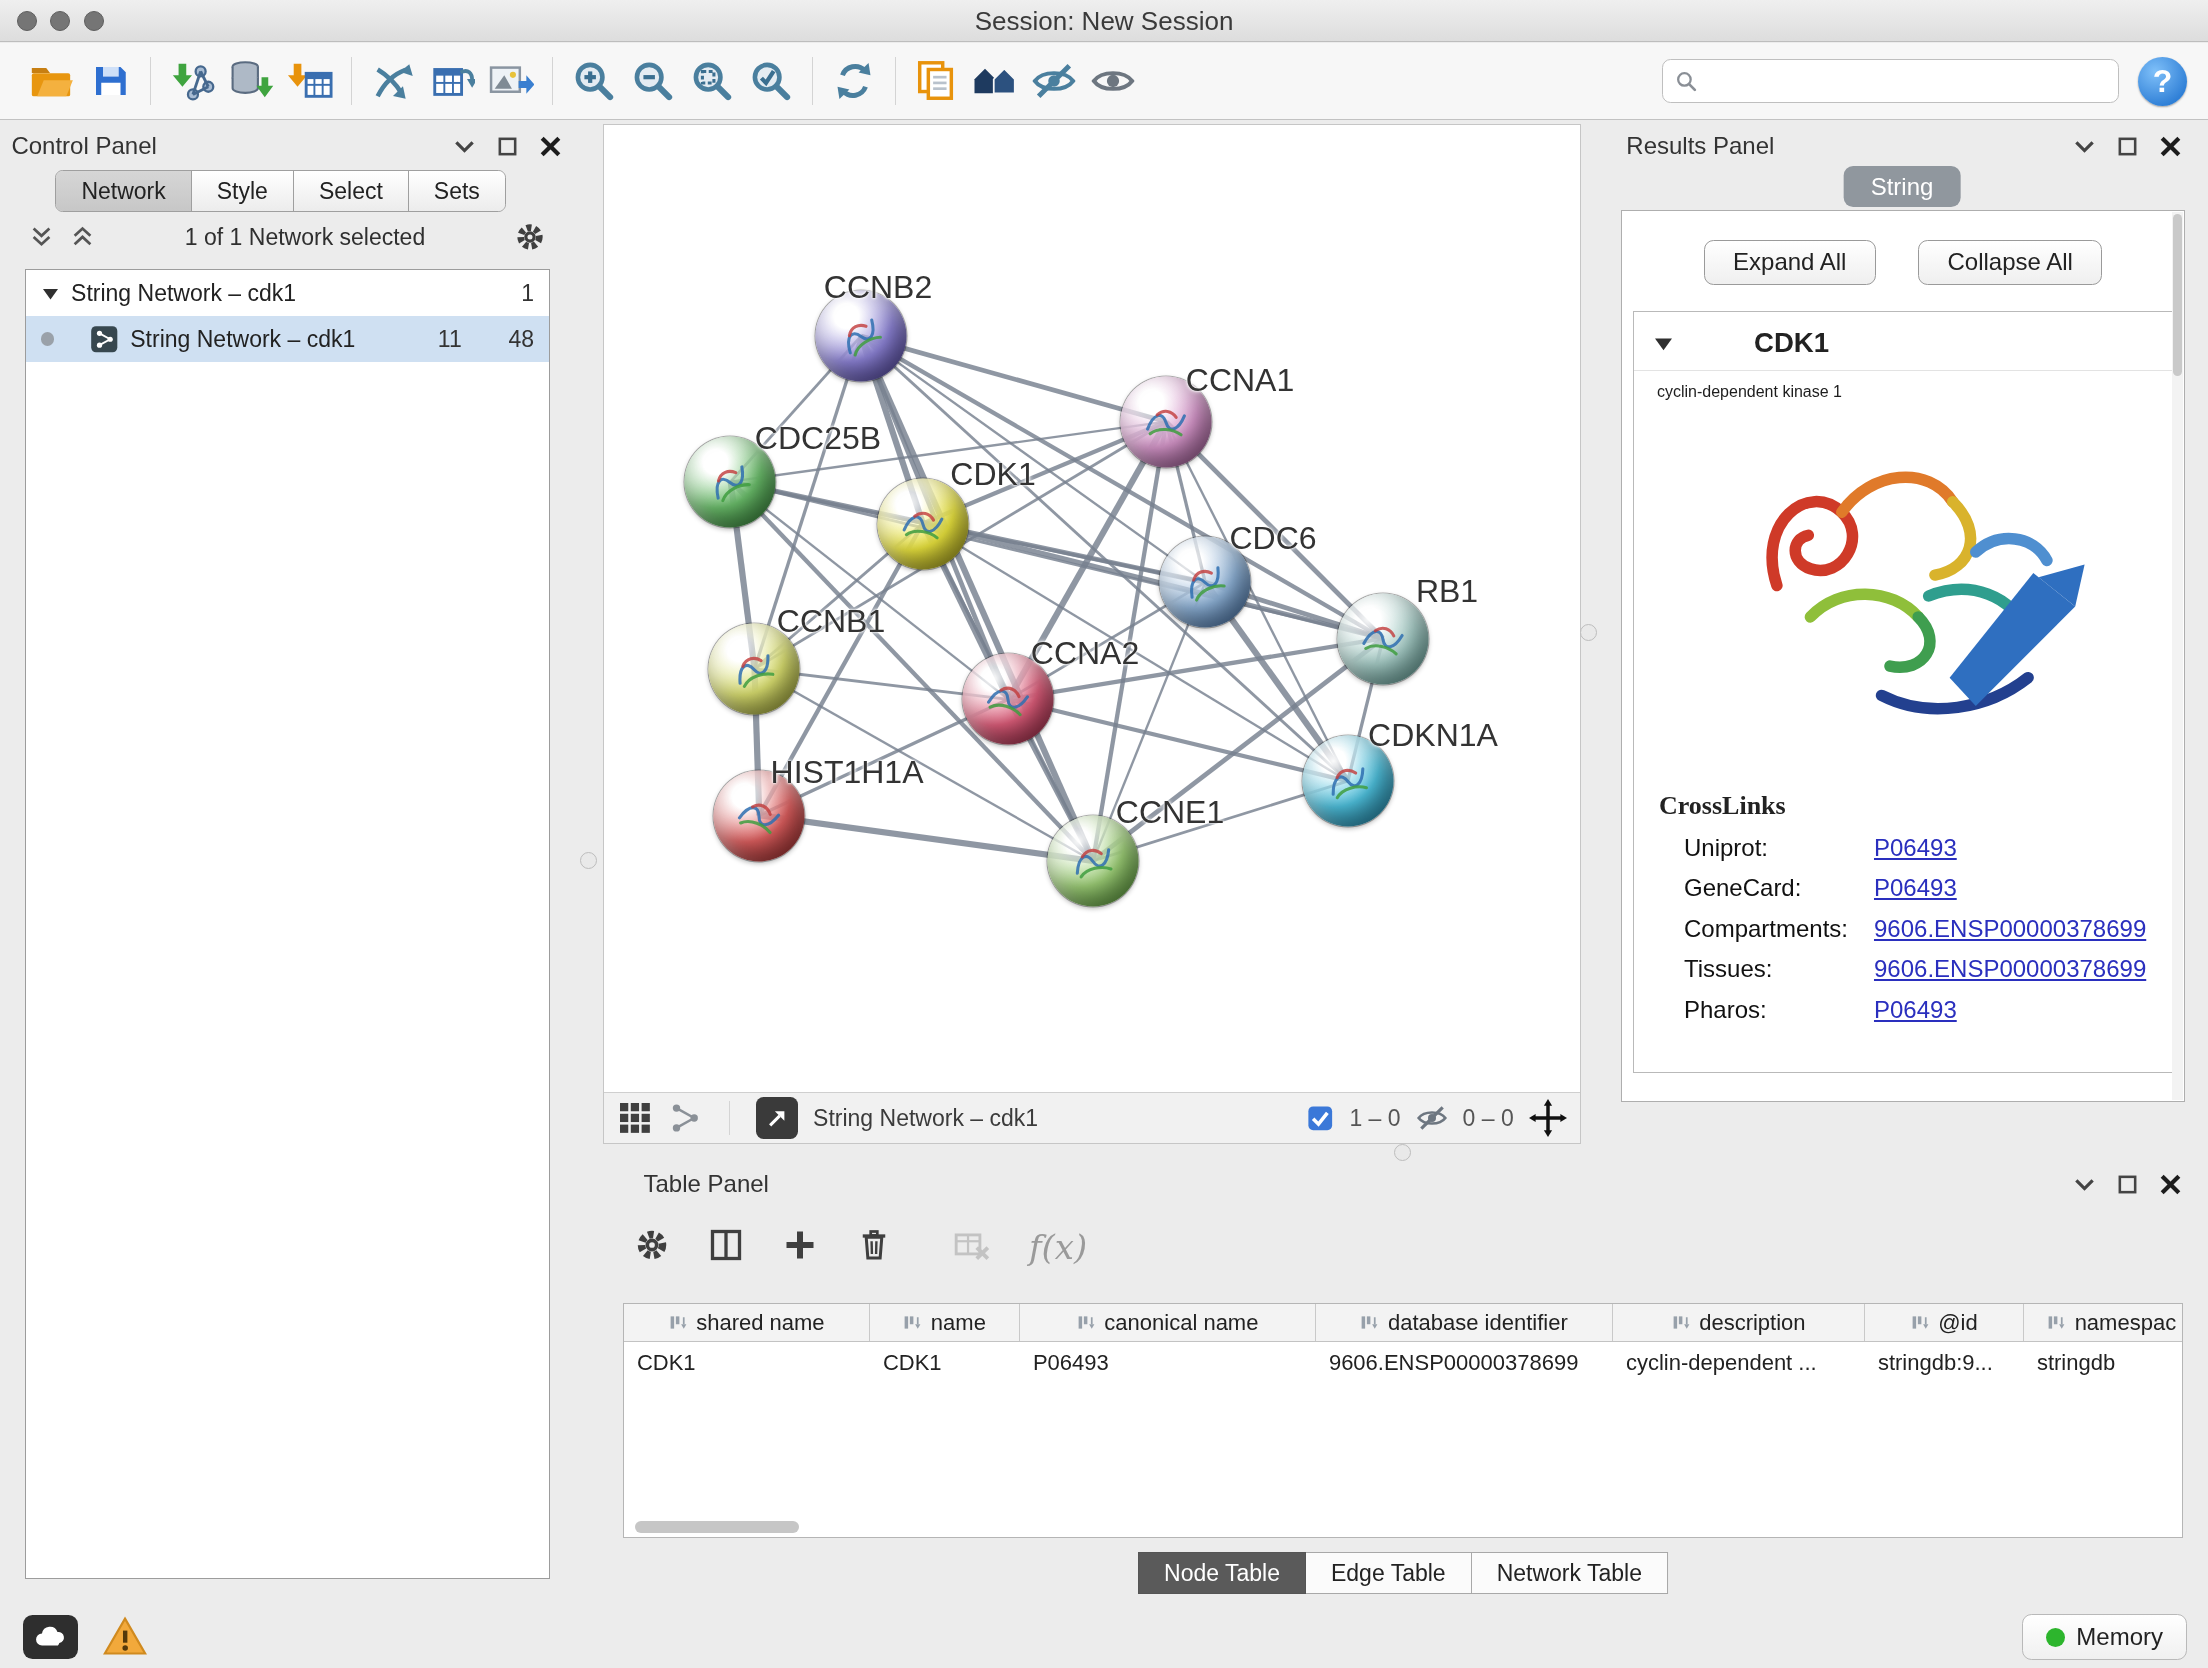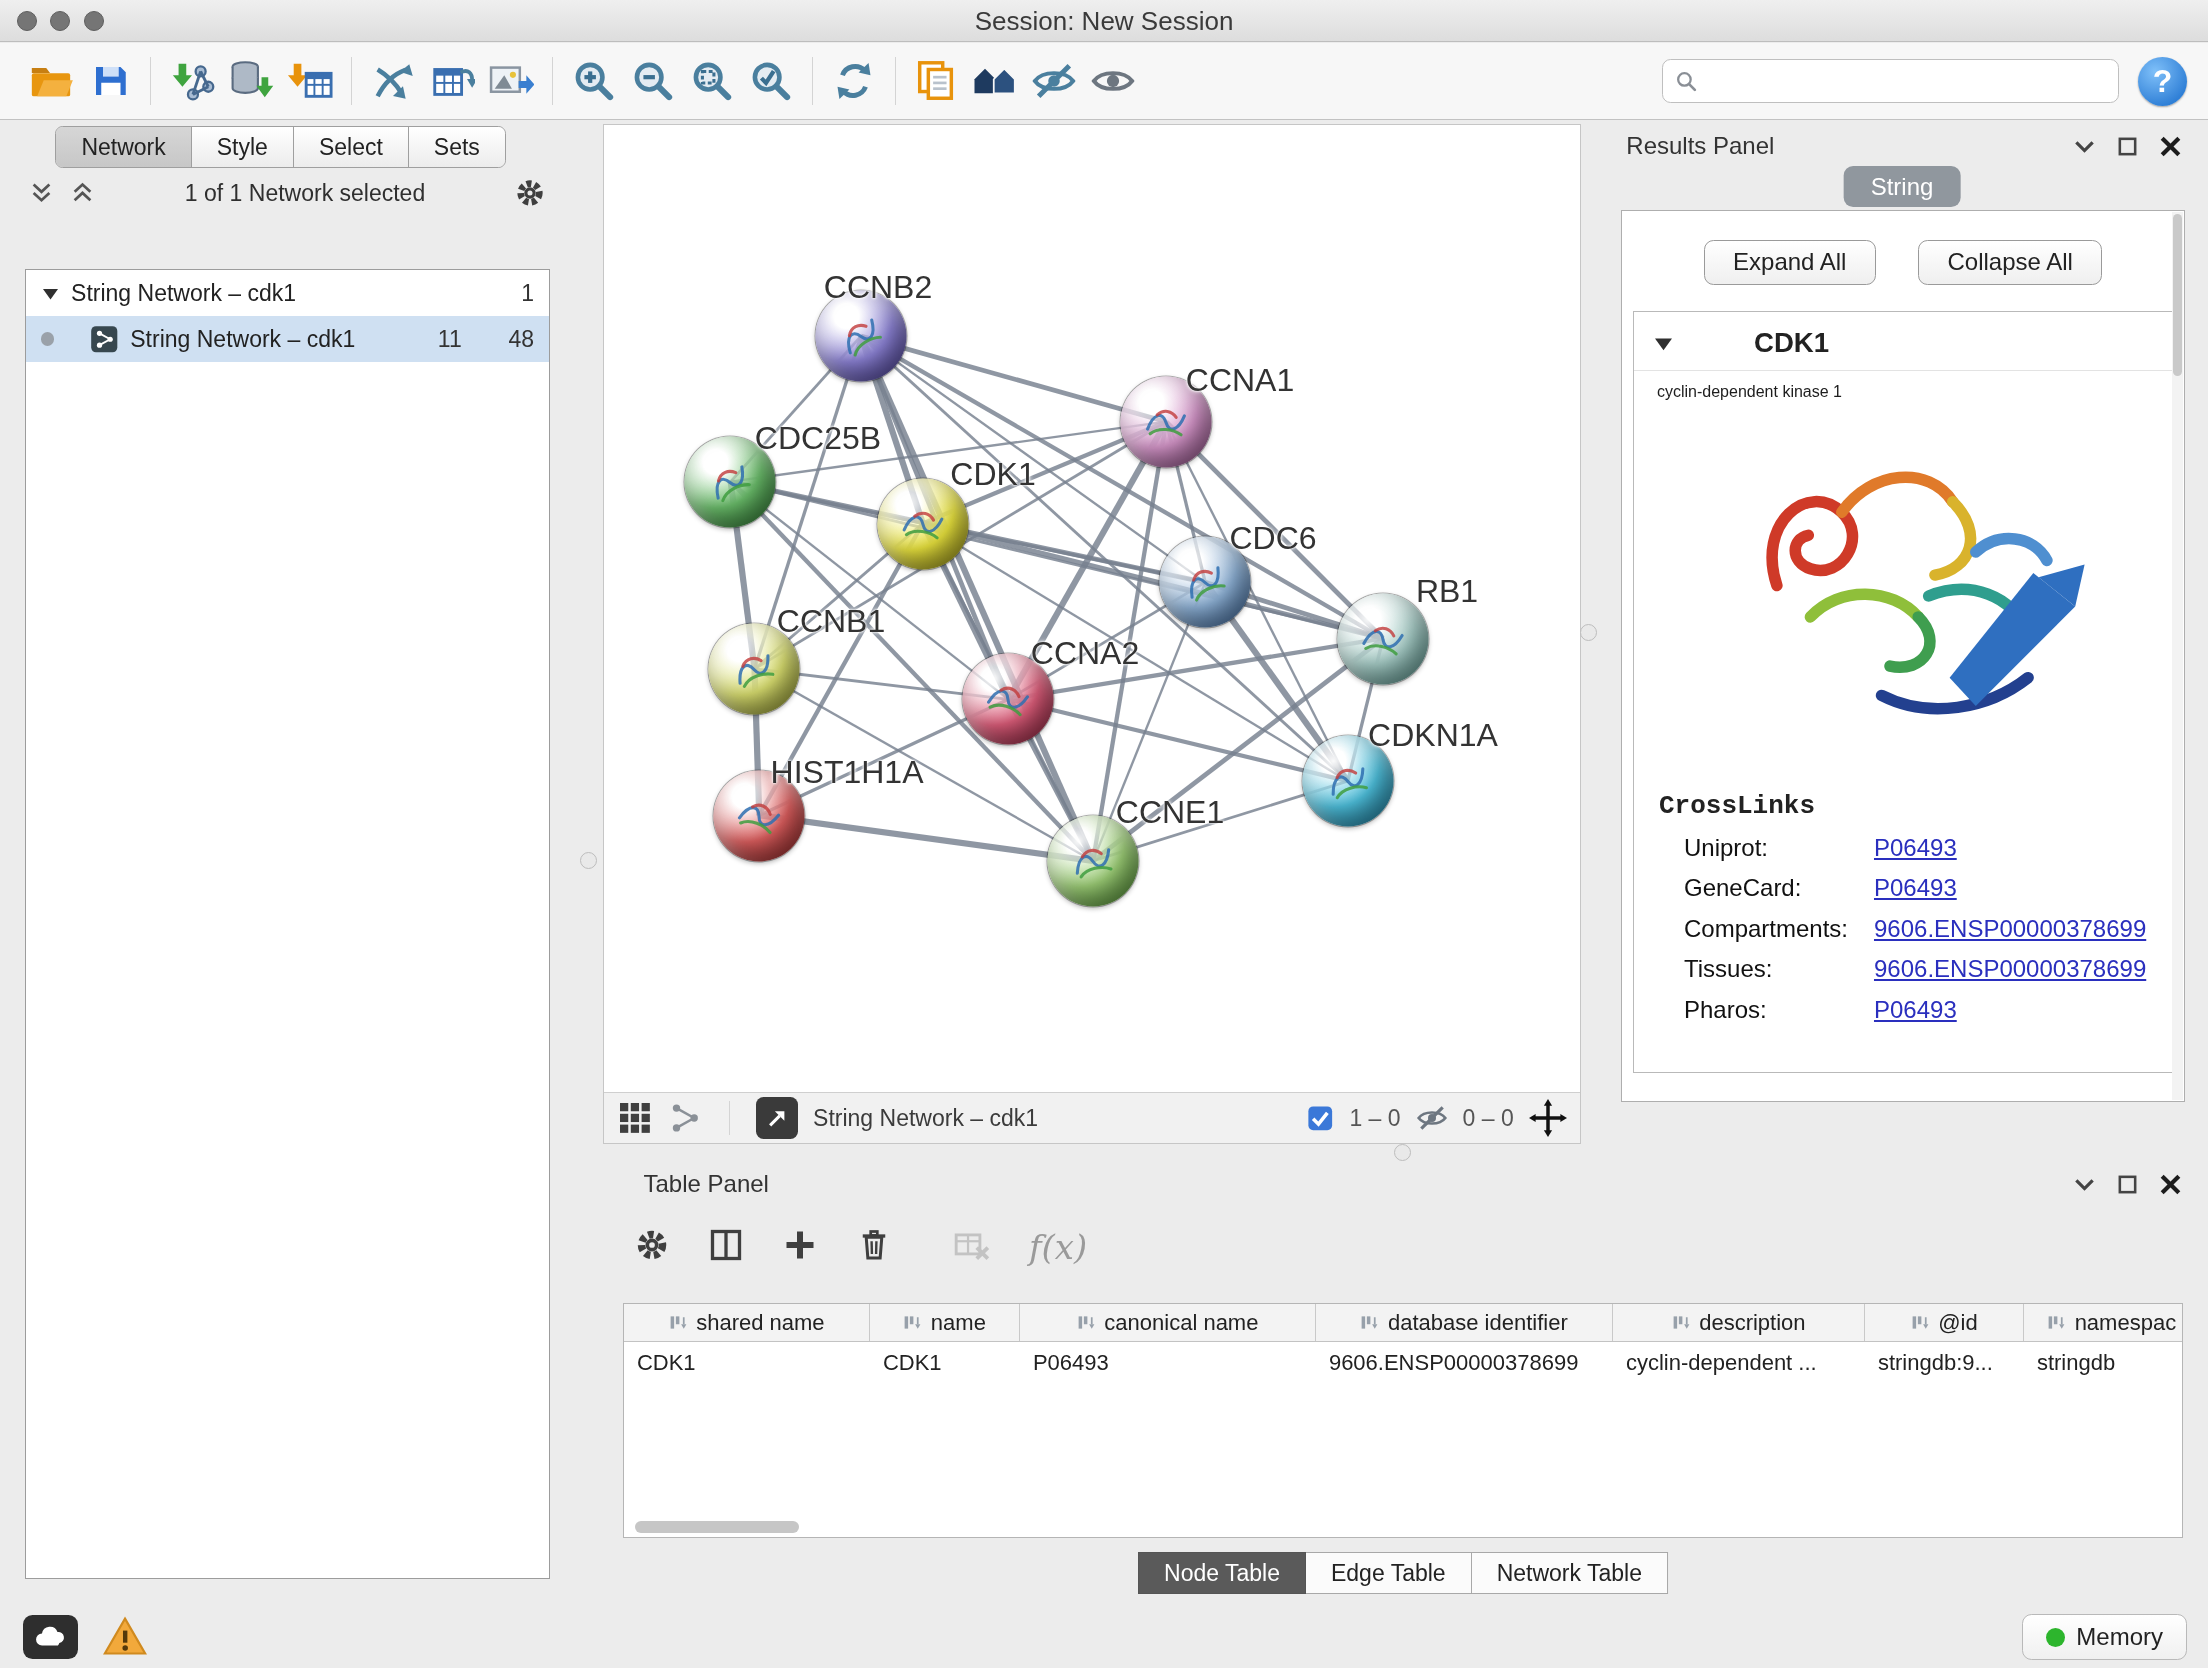--- a/index.html
+++ b/index.html
@@ -82,21 +82,21 @@
     background:#fff; border:1px solid #aeaeae; display:flex; flex-direction:column; }
   .rb-buttons { display:flex; justify-content:center; gap:42px; padding:28.5px 0 15px; }
   .rbtn { border:1px solid #9a9a9a; border-radius:9.5px; background:linear-gradient(#ffffff,#efefef);
     font-size:24px; padding:7.6px 28.5px; color:#222; }
   .entry { flex:1; margin:11.4px 11.4px 28.5px; border:1px solid #b9b9b9; overflow:hidden; position:relative; }
   .entry-header { display:flex; align-items:center; padding:15px 19px 11.4px; border-bottom:1px solid #e3e3e3; }
   .entry-title { font-size:27.6px; font-weight:bold; margin-left:80px; }
   .entry-sub { padding:11.4px 9.5px 3.8px 23px; font-size:16px; color:#1d1d1d; }
   .protein-wrap { display:flex; justify-content:center; margin-top:34px; }
   .cl-block { padding:0 25px; }
-  .cl-title { font-family:Liberation Mono, monospace; font-weight:bold; font-size:26px; margin:38px 0 13.3px; }
+  .cl-title { font-family:Liberation Serif, serif; font-weight:bold; font-size:26px; margin:38px 0 13.3px; }
   .cl-row { display:flex; font-size:24px; margin:12.4px 0; }
   .cl-label { width:215px; padding-left:25px; flex:0 0 auto; color:#111; }
   .cl-value { color:#2a2fbe; text-decoration:underline; white-space:nowrap; }
   .vtrack { position:absolute; right:1px; top:1px; bottom:1px; width:11.4px; background:#f3f3f3; }
   .vthumb { position:absolute; right:1px; top:1.9px; width:9.5px; height:162px; background:#c9c9c9; border-radius:4.8px; }
 
   
   .table-panel { position:absolute; left:615px; top:1162px; width:1576px; height:443px; }
   .tp-toolbar { display:flex; align-items:flex-start; gap:38px; padding:21px 0 0 19px; height:74px; }
   .fx { font-family:"DejaVu Serif","Liberation Serif",serif; font-style:italic; font-size:34px; color:#9a9a9a; }
@@ -322,20 +322,41 @@
         </svg>
       </span>
     <input type="text" value="" style="">
   </div>
   <div class="help">
       <span>?</span>
     </div>
 </div>
 
 <div class="control-panel">
+  <div class="phead">
+    <span>Control Panel</span>
+    <span class="wc">
+      <span>
+          <svg viewBox="0 0 18 14" width="25" height="19">
+            <polyline points="3,4 9,10 15,4" fill="none" stroke="#444" stroke-width="2.4"></polyline>
+          </svg>
+        </span>
+      <span>
+          <svg viewBox="0 0 18 18" width="23" height="23">
+            <rect x="3" y="3" width="12" height="12" fill="none" stroke="#444" stroke-width="2"></rect>
+          </svg>
+        </span>
+      <span>
+          <svg viewBox="0 0 18 18" width="25" height="25">
+            <line x1="3" y1="3" x2="15" y2="15" stroke="#1c1c1c" stroke-width="3"></line>
+            <line x1="15" y1="3" x2="3" y2="15" stroke="#1c1c1c" stroke-width="3"></line>
+          </svg>
+        </span>
+    </span>
+  </div>
   <div class="cp-tabs-row"><div class="seg">
         <div class="seg-cell selected">Network</div>
         <div class="seg-cell">Style</div>
         <div class="seg-cell">Select</div>
         <div class="seg-cell">Sets</div>
       </div></div>
   <div class="cp-selrow">
     <span>
         <svg viewBox="0 0 24 24" width="27" height="27">
           <polyline points="5,4 12,10.5 19,4" fill="none" stroke="#555" stroke-width="2.4"></polyline>

